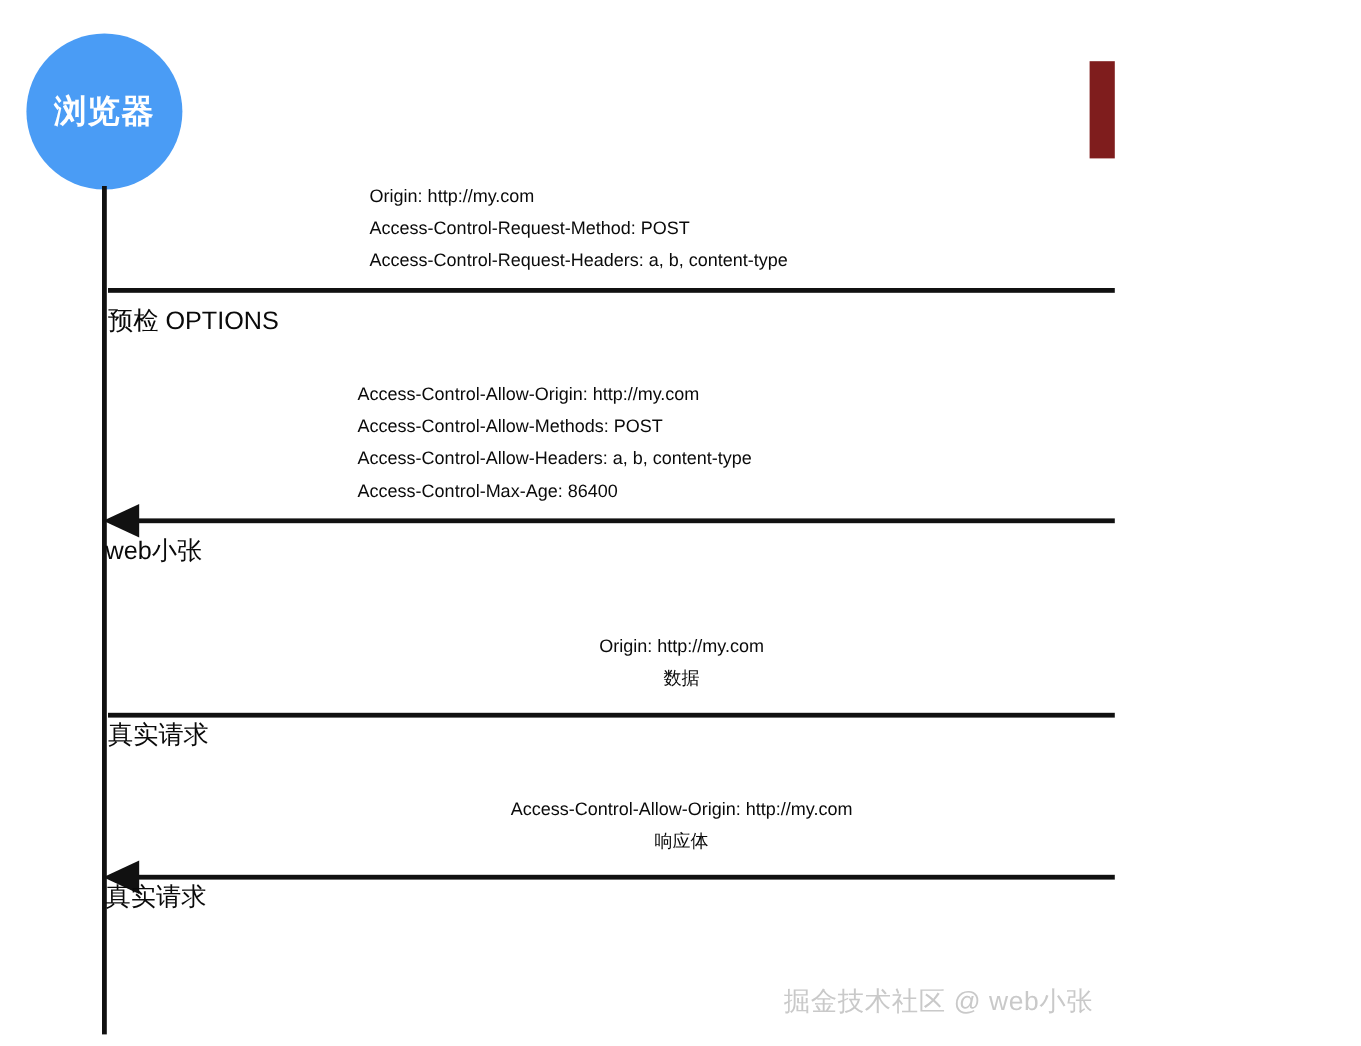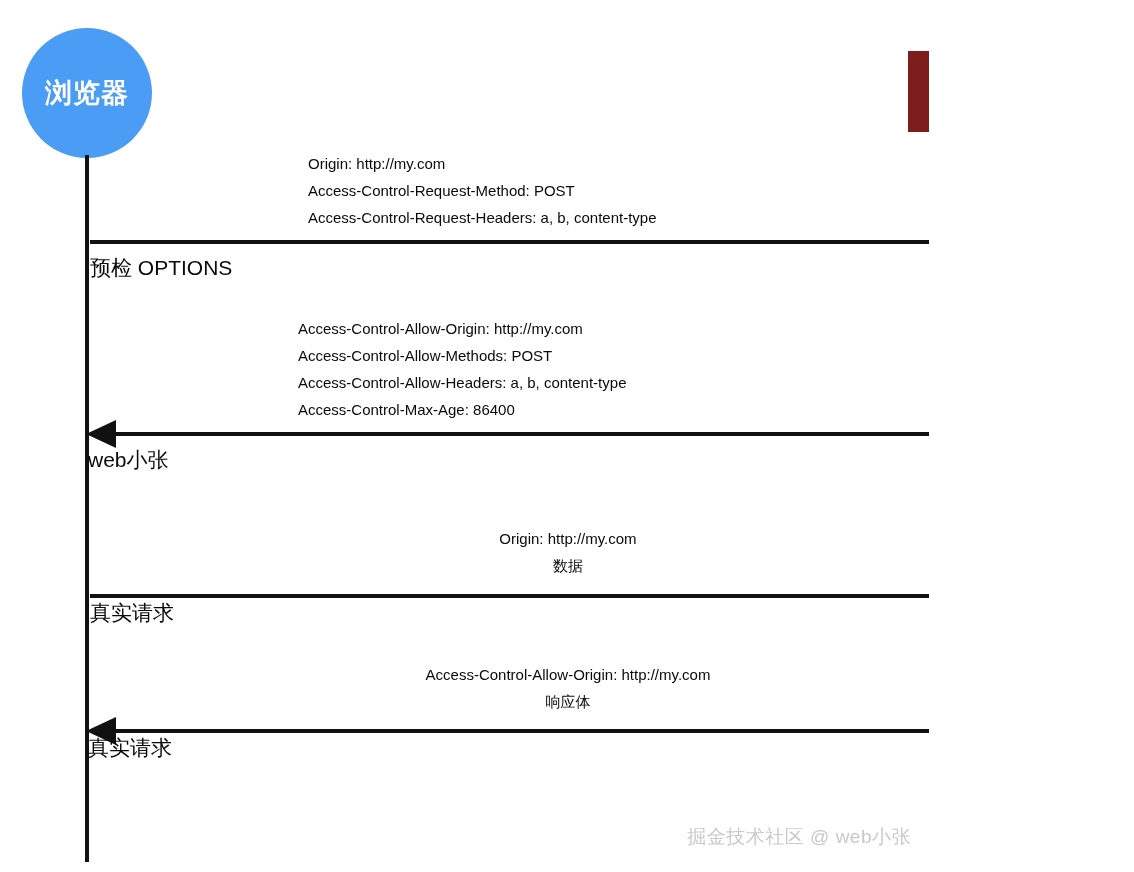--- a/index.html
+++ b/index.html
@@ -113,21 +113,21 @@
     white-space: nowrap;
     font-weight: 500;
   }
 
   
   .watermark {
     position: absolute;
     right: 18px;
     bottom: 22px;
     color: #c9c9c9;
-    font-size: 19px;
+    font-size: 22px;
     letter-spacing: 0.5px;
     white-space: nowrap;
   }
 </style>
 </head>
 <body>
 
 <div id="canvas" style="background: rgb(255, 255, 255);">
 
   <div class="actor-circle" style="background: rgb(74, 156, 245);">

